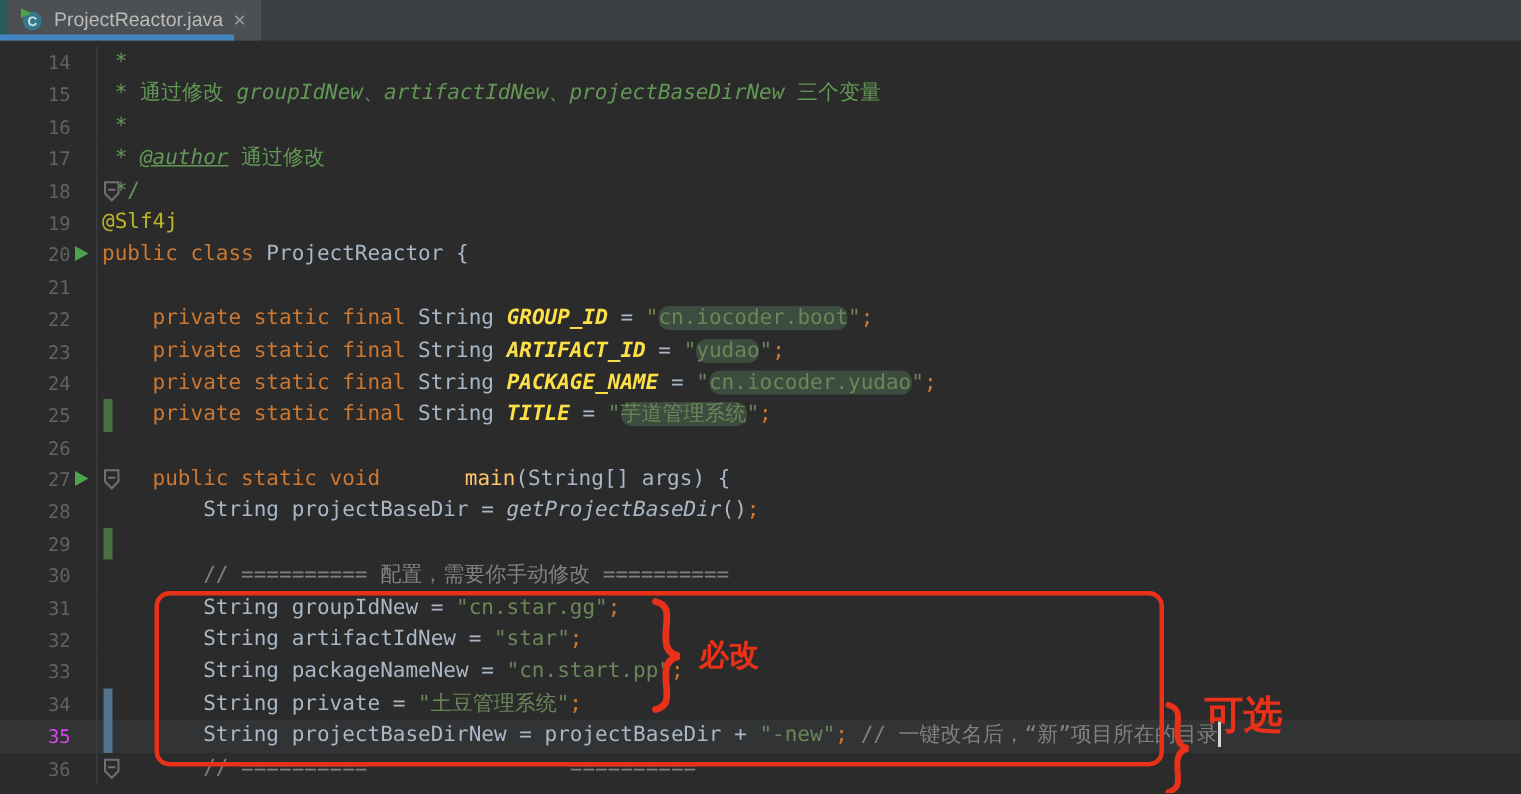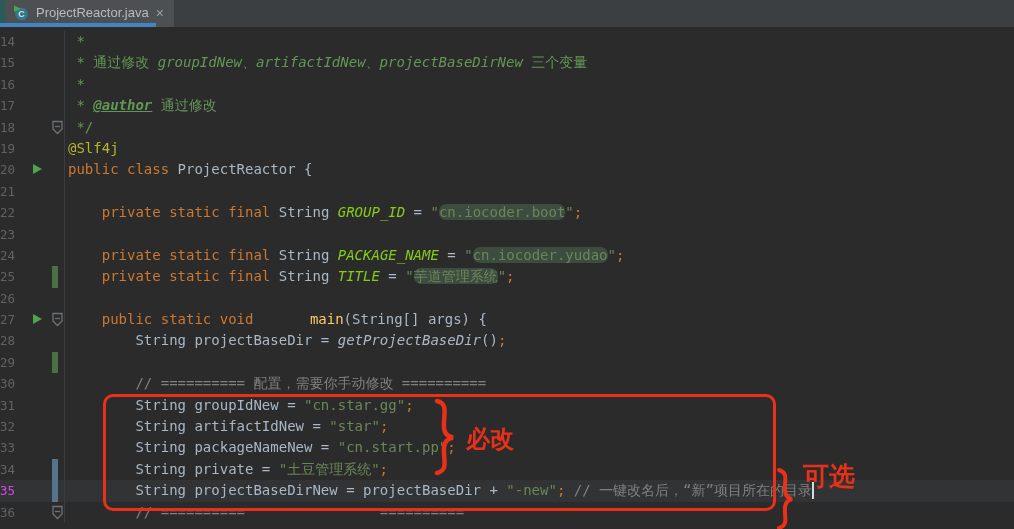--- a/index.html
+++ b/index.html
@@ -11,55 +11,55 @@
   .tab{display:flex;align-items:center;gap:7px;padding:0 10px 2px 8px;background:#4C5052;}
   .tab-label{color:#BBBBBB;font-family:"Liberation Sans",sans-serif;font-size:13px;}
   .tab-close{color:#9AA0A5;font-family:"Liberation Sans",sans-serif;font-size:14px;line-height:1;}
   .underline{position:absolute;left:0;bottom:0;width:156px;height:4px;background:#4385C2;}
   
   .editor{position:absolute;top:27px;left:0;right:0;bottom:0;overflow:hidden;cursor:text;}
   .rows{padding-top:4px;}
   .row{display:flex;height:21.4px;line-height:21.4px;font-size:14px;position:relative;}
   .row.current{background:#323334;}
   .gutter{flex:0 0 64px;display:flex;position:relative;border-right:1px solid #3A3D3F;}
-  .lnum{width:30px;text-align:left;color:#606366;font-size:12.5px;}
+  .lnum{width:30px;text-align:right;color:#606366;font-size:12.5px;padding-left:17px;}
   .row.current .lnum{color:#d946ef;}
   .icons{position:relative;flex:1;}
   .run{position:absolute;left:3px;top:5px;width:0;height:0;border-left:9px solid #4CA54C;
        border-top:5.5px solid transparent;border-bottom:5.5px solid transparent;}
   .vcs{position:absolute;left:22px;top:0;width:6px;height:100%;}
   .vcs-green{background:#4A7144;}
   .vcs-blue{background:#53748C;}
   .fold{position:absolute;left:21px;top:2px;width:13px;height:17px;}
   .code{white-space:pre;padding-left:3px;color:#A9B7C6;}
   
   .plain{color:#A9B7C6;}
   .kw{color:#CC7832;}
   .semi{color:#CC7832;}
   .str{color:#6A8759;}
   .strhl{color:#6A8759;background:#3C4C3E;border-radius:7px;}
   .cmt{color:#808080;}
   .doc{color:#629755;}
   .docital{color:#629755;font-style:italic;}
-  .doctag{color:#629755;font-style:italic;font-weight:bold;text-decoration:underline;}
+  .doctag{color:#629755;font-style:italic;font-weight:normal;text-decoration:underline;}
   .ann{color:#BBB529;}
-  .field{color:#84cc16;font-style:italic;font-weight:normal;}
+  .field{color:#fde047;font-style:italic;font-weight:bold;}
   .method{color:#FFC66D;padding-left:48px;}
   .ital{color:#A9B7C6;font-style:italic;}
   .caret{display:inline-block;width:2px;height:17px;background:#D8D8D8;vertical-align:middle;
          position:relative;top:-1px;}
   
   .overlay{position:absolute;inset:0;pointer-events:none;}
   .redbox{position:absolute;left:103px;top:367px;width:667px;height:111px;
           border:3px solid #E9311A;border-radius:10px;}
   .brace1{position:absolute;left:433px;top:371px;}
   .brace2{position:absolute;left:776px;top:441px;}
   .anno-label{position:absolute;color:#E9311A;font-weight:bold;
               font-family:"Liberation Sans",sans-serif;}
-  .label-must{left:466px;top:396px;font-size:24px;}
+  .label-must{left:466px;top:396px;font-size:20px;}
   .label-opt{left:803px;top:432px;font-size:26px;}
 </style>
 </head>
 <body>
 
 <div class="window">
 
   <div class="tabbar">
     <div class="stripe"></div>
     <div class="tab">
@@ -146,20 +146,21 @@
             <span class="lnum">22</span>
             <div class="icons"></div>
           </div>
           <div class="code"><span class="plain">    </span><span class="kw">private static final </span><span class="plain">String </span><span class="field">GROUP_ID</span><span class="plain"> = </span><span class="str">"</span><span class="strhl">cn.iocoder.boot</span><span class="str">"</span><span class="semi">;</span></div>
         </div>
         <div class="row">
           <div class="gutter">
             <span class="lnum">23</span>
             <div class="icons"></div>
           </div>
+          <div class="code"><span class="plain">    </span><span class="kw">private static final </span><span class="plain">String </span><span class="field">ARTIFACT_ID</span><span class="plain"> = </span><span class="str">"</span><span class="strhl">yudao</span><span class="str">"</span><span class="semi">;</span></div>
         </div>
         <div class="row">
           <div class="gutter">
             <span class="lnum">24</span>
             <div class="icons"></div>
           </div>
           <div class="code"><span class="plain">    </span><span class="kw">private static final </span><span class="plain">String </span><span class="field">PACKAGE_NAME</span><span class="plain"> = </span><span class="str">"</span><span class="strhl">cn.iocoder.yudao</span><span class="str">"</span><span class="semi">;</span></div>
         </div>
         <div class="row">
           <div class="gutter">

